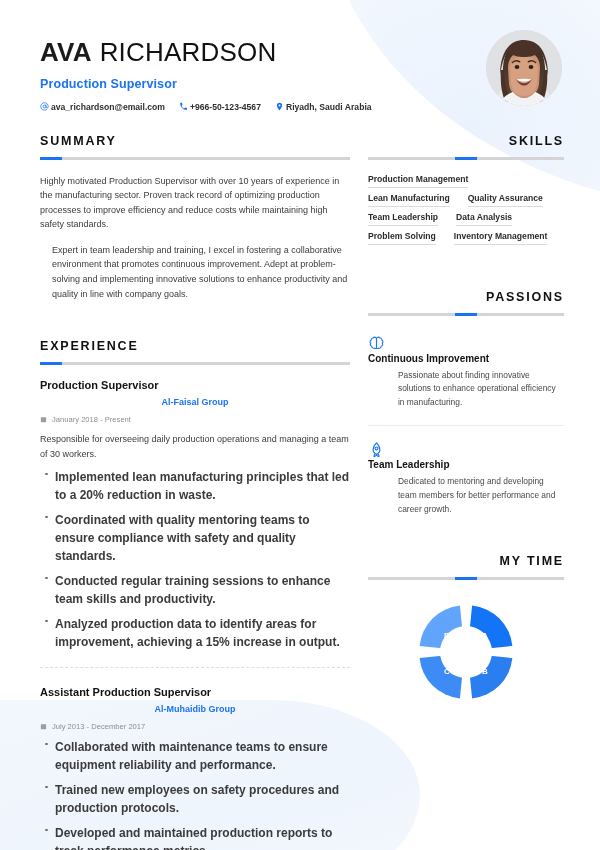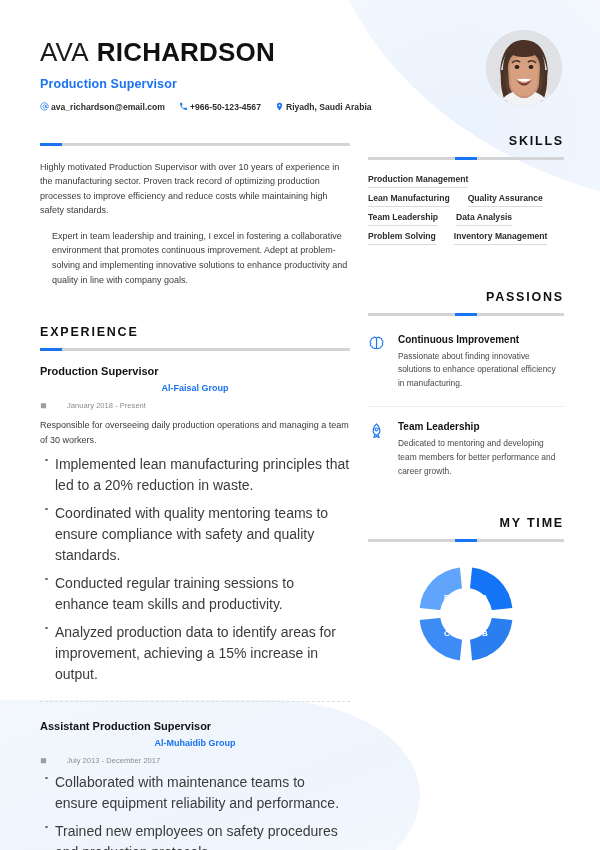--- a/index.html
+++ b/index.html
@@ -27,22 +27,22 @@
     border-top-right-radius: 62% 100%;
     border-bottom-right-radius: 55% 100%;
     pointer-events: none;
   }
   .page { position: relative; z-index: 2; padding: 0; }
 
   
   .header { padding: 30px 38px 0 40px; display: flex; align-items: flex-start; }
   .header-left { flex: 1 1 auto; padding-top: 8px; }
   .name { font-size: 26px; letter-spacing: 0.2px; line-height: 1.1; white-space: nowrap; }
-  .name .first { font-weight: 400; color: #1b1b1b; }
-  .name .last { font-weight: 700; color: #111111; margin-left: 8px; }
+  .name .first { font-weight: 700; color: #1b1b1b; }
+  .name .last { font-weight: 400; color: #111111; margin-left: 8px; }
   .job-title {
     color: #1a73f0; font-size: 12.5px; font-weight: 700;
     margin-top: 10px; letter-spacing: 0.1px;
   }
   .contact-row {
     display: flex; align-items: center; gap: 14px;
     margin-top: 11px; font-size: 8.6px; color: #2e2e2e; font-weight: 600;
   }
   .contact-item { display: flex; align-items: center; gap: 2px; white-space: nowrap; }
   .contact-item svg { display: block; }
@@ -88,42 +88,42 @@
     padding-bottom: 3px; border-bottom: 1.4px solid #d9dbdd;
     white-space: nowrap;
   }
 
   
   .job { padding-top: 4px; }
   .job-sep { height: 0; border-top: 1px dashed #dcdee0; margin: 16px 0 14px; }
   .job-role { font-size: 11px; font-weight: 700; color: #131313; }
   .job-company { font-size: 9px; font-weight: 700; color: #1a73f0; margin-top: 6px; text-align: center; }
   .job-date {
-    display: flex; align-items: center; gap: 20px;
+    display: flex; align-items: center; gap: 5px;
     font-size: 7.6px; color: #8a8d91; margin-top: 8px;
   }
   .job-date svg { display: block; }
   .job-desc { font-size: 9px; line-height: 1.6; color: #3b3b3b; margin-top: 8px; }
   .bullets { list-style: none; margin-top: 6px; }
   .bullets li {
     position: relative; padding-left: 15px; margin-top: 7px;
-    font-size: 14px; line-height: 1.5; color: #3b3b3b;
+    font-size: 12px; line-height: 1.5; color: #3b3b3b; font-weight: bold;
   }
   .bullets li::before {
     content: ""; position: absolute; left: 5px; top: 4.5px;
     width: 2.6px; height: 2.6px; border-radius: 50%; background: #6d7074;
   }
 
   
-  .passion { display: flex; gap: 11px; padding-top: 14px; }
+  .passion { display: flex; gap: 1px; padding-top: 14px; flex-direction: column; }
   .passion-sep { height: 0; border-top: 1px solid #ececee; margin-top: 16px; }
   .passion-icon { flex: 0 0 auto; width: 19px; padding-top: 1px; }
   .passion-icon svg { display: block; }
   .passion-title { font-size: 10px; font-weight: 700; color: #121212; }
-  .passion-desc { font-size: 8.4px; line-height: 1.62; color: #46484b; margin-top: 5px; }
+  .passion-desc { font-size: 8.4px; line-height: 1.62; color: #46484b; margin-top: 5px; margin-left: 30px; }
 
   
   .donut-wrap { display: flex; justify-content: center; margin-top: 20px; }
   .donut-wrap svg { display: block; }
   .donut-label { font-size: 8px; font-weight: 700; fill: #ffffff; }
 </style>
 </head>
 <body>
 
 <div class="bg-topright"></div>
@@ -195,20 +195,21 @@
         </g>
       </svg>
     </div>
   </div>
 
   <div class="body-cols">
 
     <div class="col-left">
 
       <div class="sec">
+        <div class="sec-title">SUMMARY</div>
         <div class="rule left"></div>
         <p class="para">Highly motivated Production Supervisor with over 10 years of experience in the manufacturing sector. Proven track record of optimizing production processes to improve efficiency and reduce costs while maintaining high safety standards.</p>
         <p class="para">Expert in team leadership and training, I excel in fostering a collaborative environment that promotes continuous improvement. Adept at problem-solving and implementing innovative solutions to enhance productivity and quality in line with company goals.</p>
       </div>
 
       <div class="sec" style="margin-top:38px">
         <div class="sec-title">EXPERIENCE</div>
         <div class="rule left"></div>
 
         <div class="job" style="padding-top:14px">

